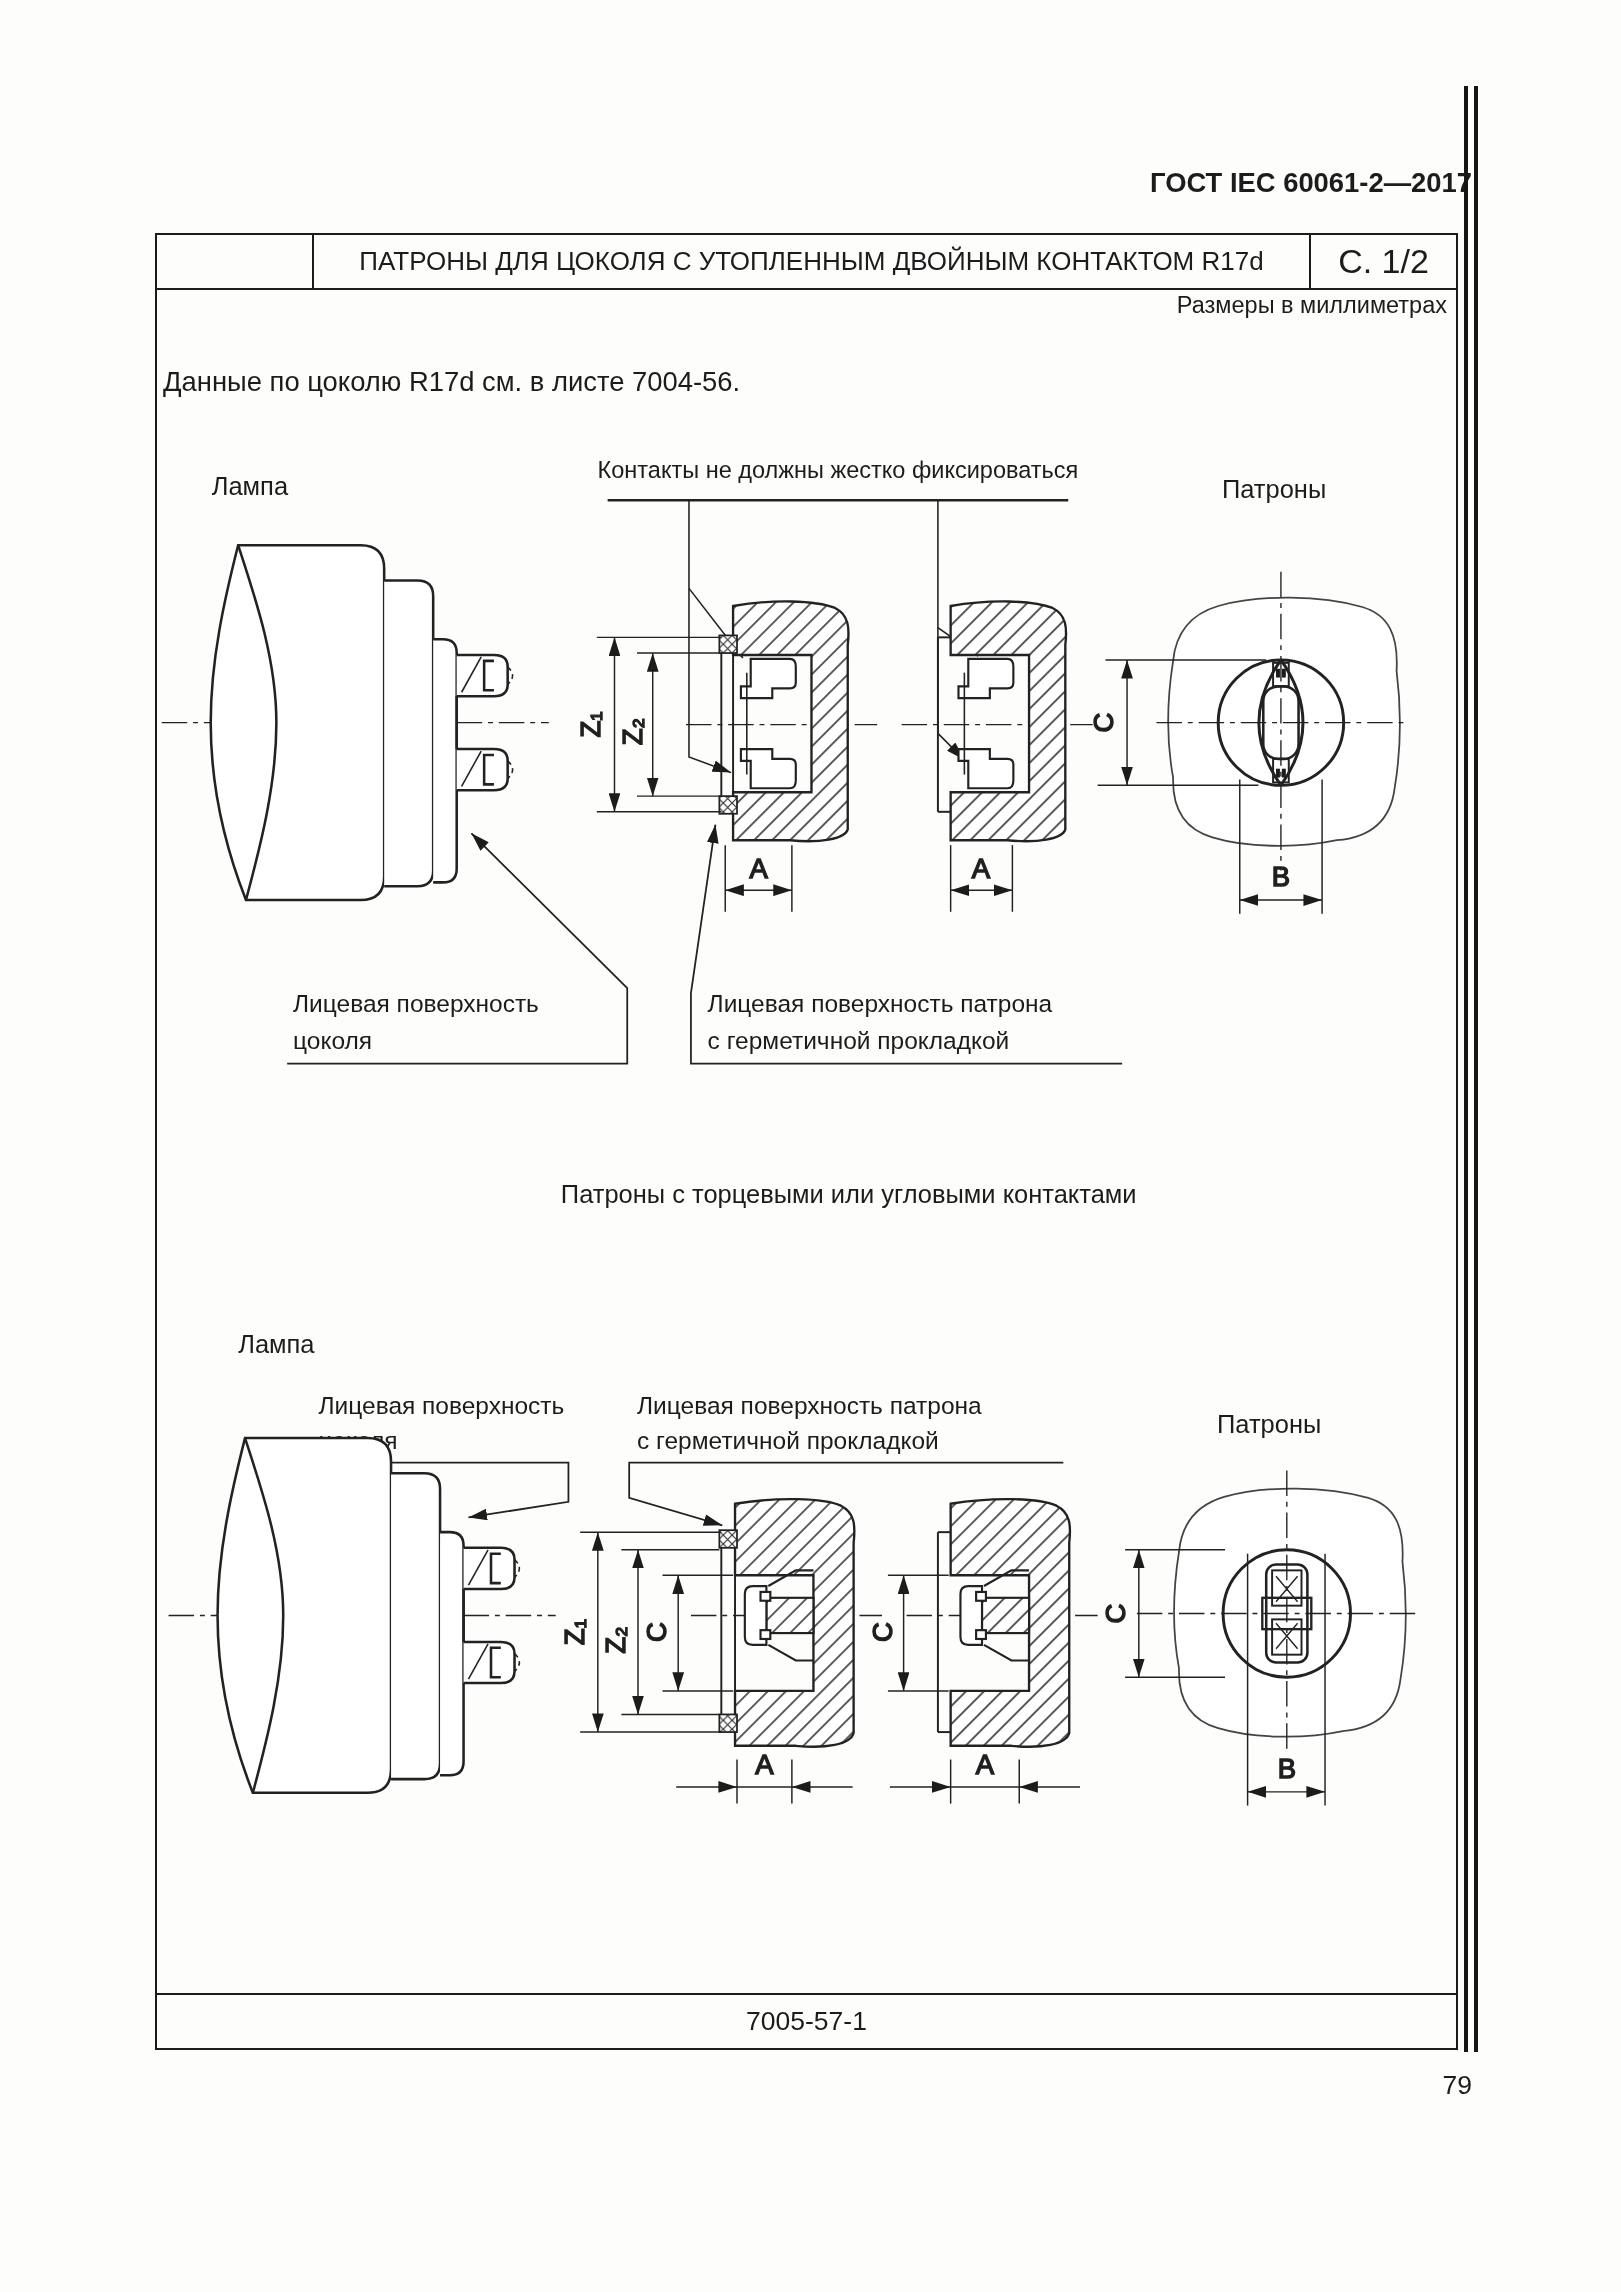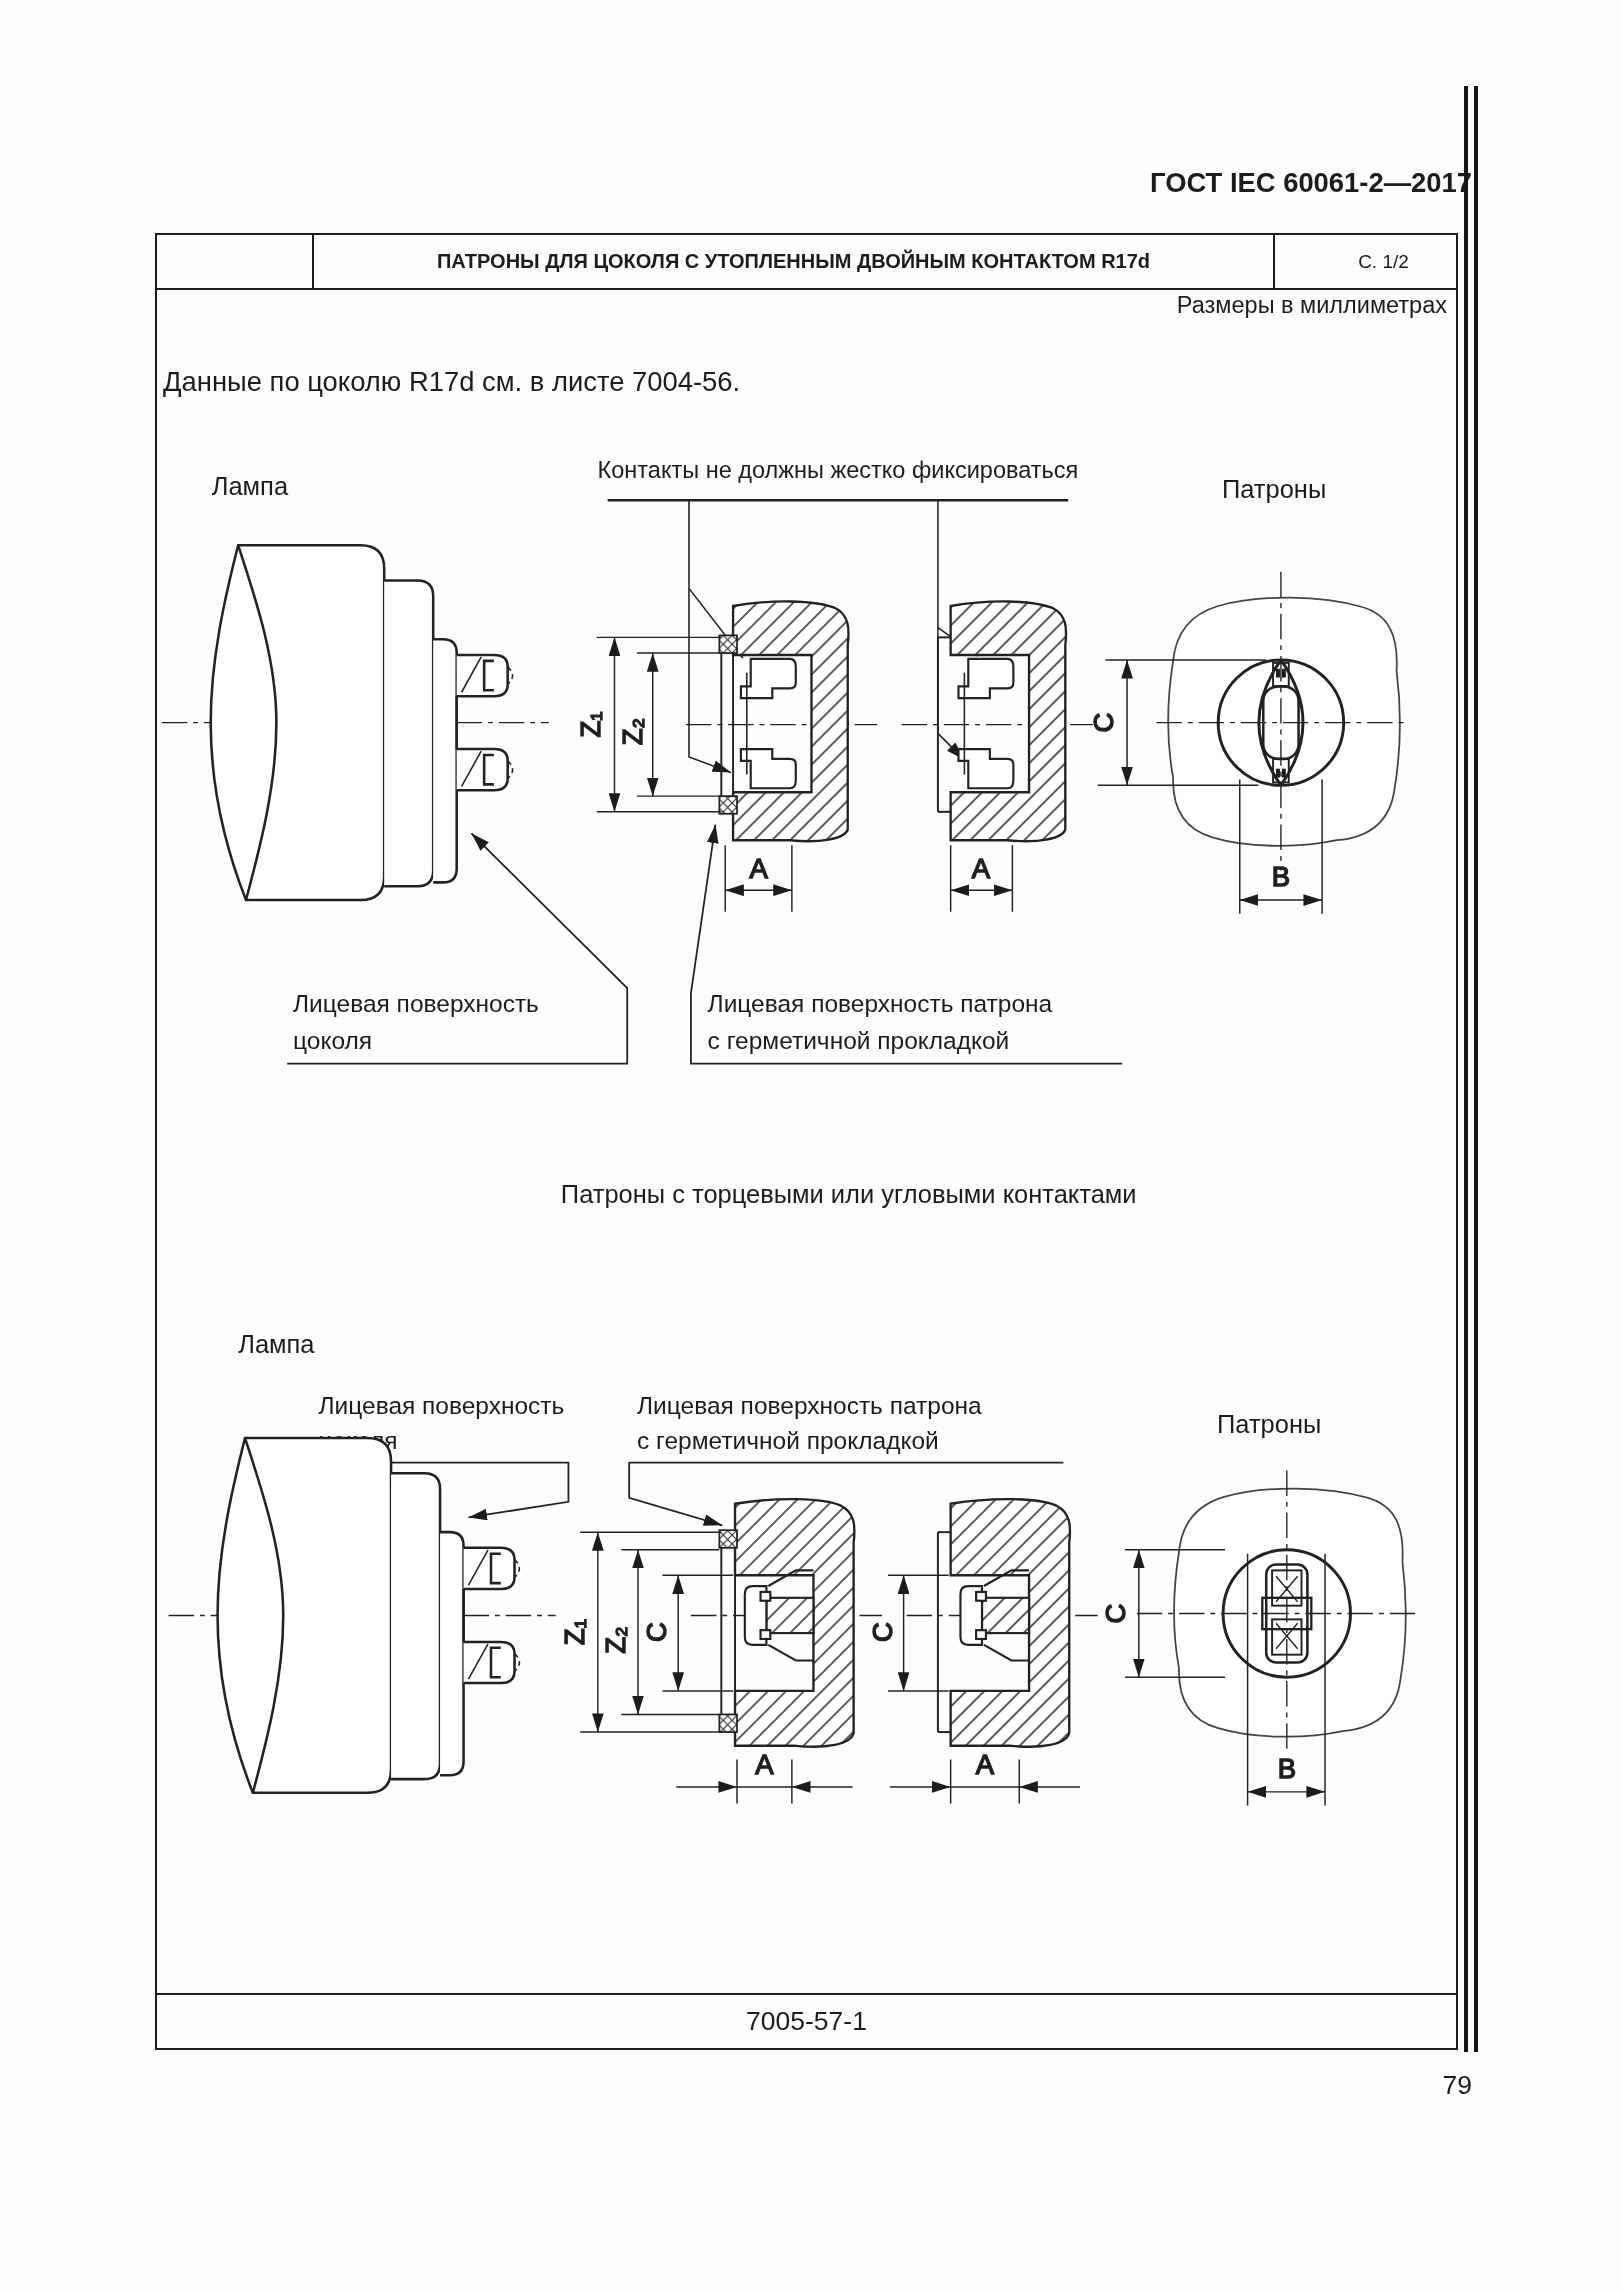--- a/index.html
+++ b/index.html
@@ -8,23 +8,23 @@
   .abs{position:absolute;}
   svg{position:absolute;left:0;top:0;}
   svg text{font-family:"Liberation Sans","DejaVu Sans",sans-serif;fill:#1c1c1c;}
   .t26{font-size:26px;} .t24{font-size:24px;} .t25{font-size:25px;} .dimt{font-size:28px;}
   .std-ref{top:167px;left:588px;width:884px;text-align:right;font-size:27.4px;font-weight:bold;}
   .frame{left:155px;top:233px;width:1303px;height:1817px;border:2.5px solid #1c1c1c;
          box-sizing:border-box;display:flex;flex-direction:column;}
   .hdr{height:53px;display:flex;border-bottom:2.5px solid #1c1c1c;flex:0 0 auto;}
   .hdr-c1{width:155px;border-right:2.5px solid #1c1c1c;}
   .hdr-c2{flex:1;display:flex;align-items:center;justify-content:center;
-          font-size:20px;font-weight:bold;white-space:nowrap;}
+          font-size:26px;font-weight:normal;white-space:nowrap;}
   .hdr-c3{width:145px;border-left:2.5px solid #1c1c1c;display:flex;align-items:center;
-          justify-content:center;font-size:19px;padding-left:36px;}
+          justify-content:center;font-size:34px;}
   .body-cell{flex:1;}
   .ftr{height:53px;border-top:2.5px solid #1c1c1c;display:flex;align-items:center;
        justify-content:center;font-size:26.5px;font-weight:normal;flex:0 0 auto;}
   .units{top:292px;left:155px;width:1292px;text-align:right;font-size:23.5px;}
   .para{top:363px;left:163px;width:1290px;font-size:27.4px;line-height:37px;}
   .para .l1{text-align:justify;text-align-last:justify;text-indent:55px;}
   .pgnum{top:2070px;left:1274px;width:198px;text-align:right;font-size:26.5px;}
   .vbar{top:86px;width:3.9px;height:1966px;background:#161616;}
 </style>
 </head>

